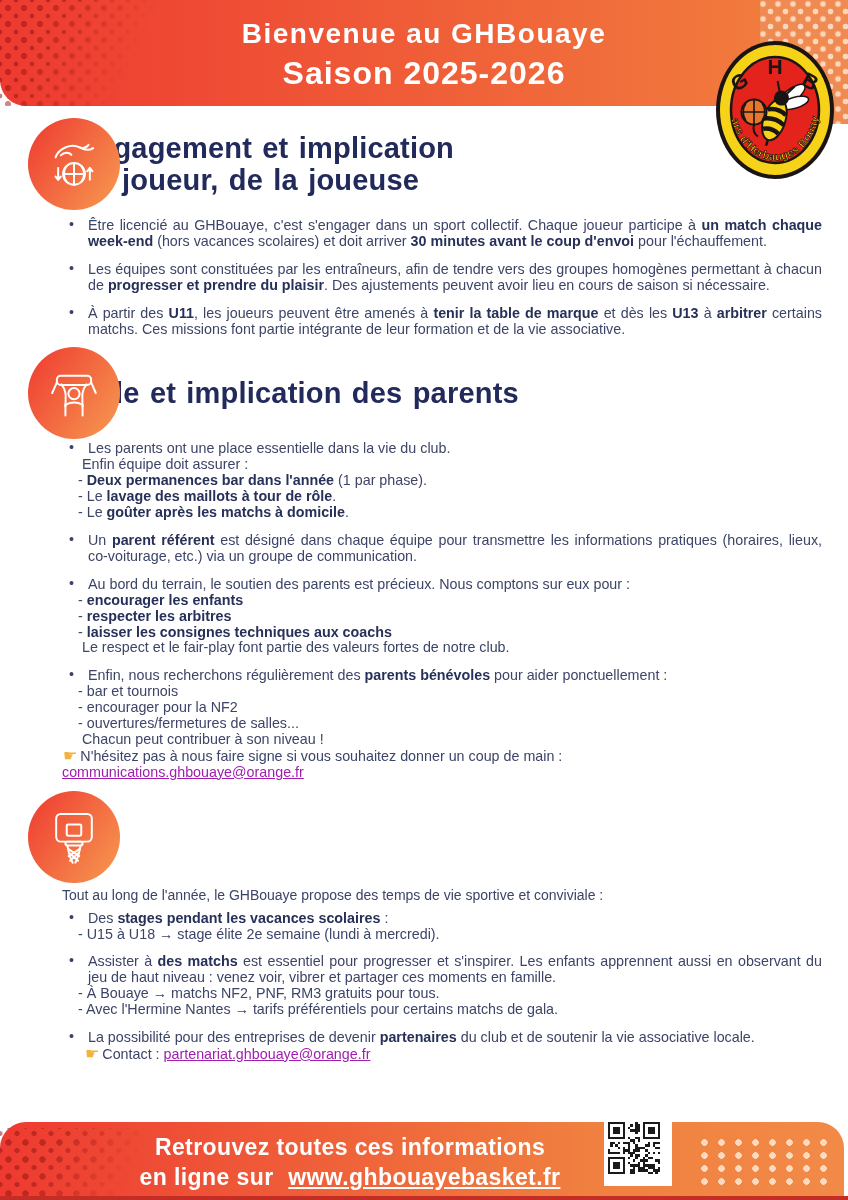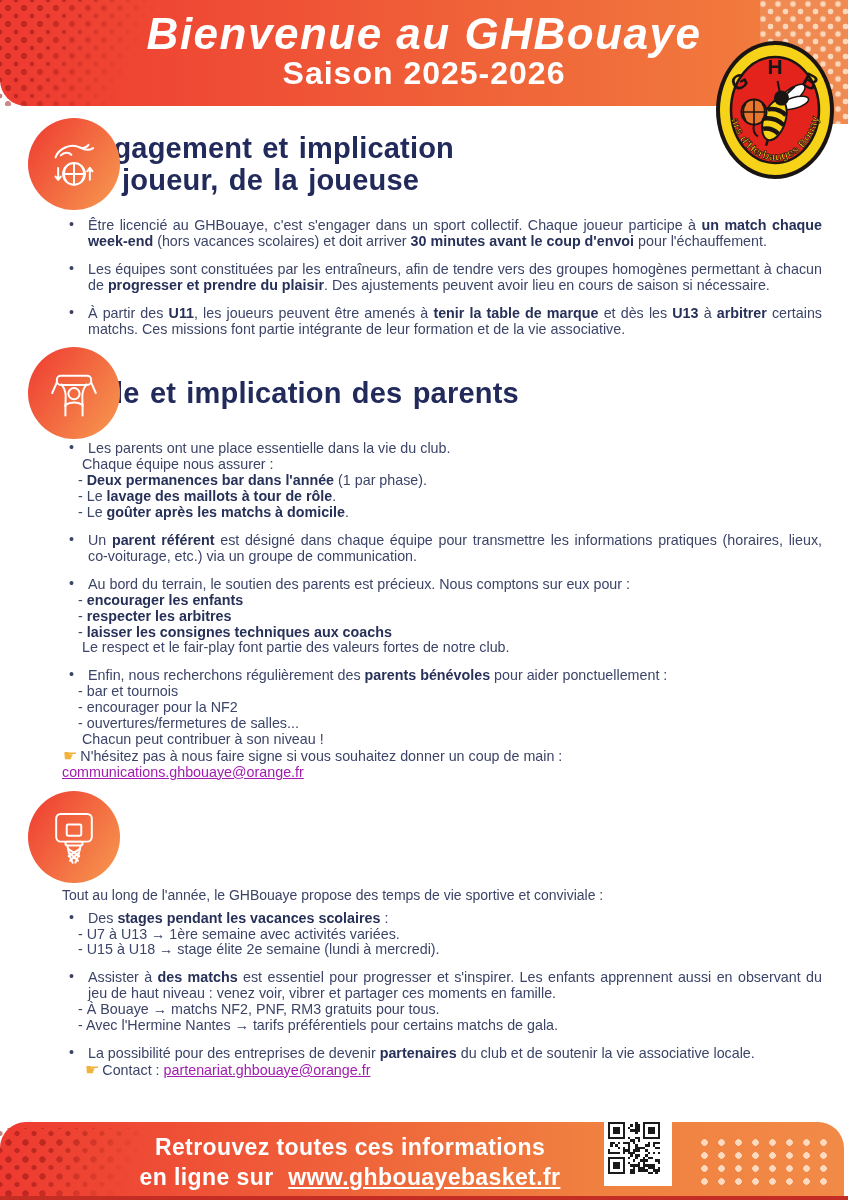--- a/index.html
+++ b/index.html
@@ -10,21 +10,21 @@
   .header{position:absolute;top:0;left:0;right:0;height:106px;z-index:2;
           background:linear-gradient(90deg,#ee3a31 0%,#ef5536 38%,#f2823f 100%);
           border-radius:0 0 26px 26px;}
   .hdr-dots{position:absolute;left:0;top:0;width:210px;height:106px;
             background-image:radial-gradient(circle,rgba(150,23,18,.55) 2.7px,rgba(150,23,18,0) 3.3px),
                              radial-gradient(circle,rgba(150,23,18,.55) 2.1px,rgba(150,23,18,0) 2.7px);
             background-size:16px 16px,16px 16px;background-position:0 0,8px 8px;
             -webkit-mask-image:linear-gradient(115deg,#000 18%,transparent 62%);
             mask-image:linear-gradient(115deg,#000 18%,transparent 62%);}
   .hdr-text{position:absolute;left:0;right:0;top:11px;text-align:center;color:#ffffff;}
-  .hdr-title{font-size:44px;font-weight:bold;line-height:46px;letter-spacing:1.5px;font-style:italic;}
+  .hdr-title{font-size:28px;font-weight:bold;line-height:46px;letter-spacing:1.5px;}
   .hdr-sub{font-size:32px;font-weight:bold;line-height:33px;letter-spacing:1px;}
 
   .corner{position:absolute;top:0;right:0;width:88px;height:124px;z-index:3;background:#ef8a52;
           border-bottom-left-radius:24px;
           background-image:radial-gradient(circle,rgba(253,227,203,.85) 2.6px,rgba(253,227,203,0) 3.2px),
                            radial-gradient(circle,rgba(253,227,203,.85) 2.6px,rgba(253,227,203,0) 3.2px);
           background-size:15px 15px,15px 15px;background-position:3px 4px,10.5px 11.5px;}
 
   .logo{position:absolute;top:40px;right:13px;width:120px;height:138px;z-index:5;}
 
@@ -169,21 +169,21 @@
             <path d="M37,70 C37,58 40,48 31,37"></path>
             <path d="M63,70 C63,58 60,48 69,37"></path>
             <path d="M37,84 V68 Q50,61 63,68 V84"></path>
           </svg>
         </div>
         <h2>Rôle et implication des parents</h2>
       </div>
       <div class="bullets">
           <div class="bi">
             <div class="ln main"><span class="dot">•</span><span>Les parents ont une place essentielle dans la vie du club.</span></div>
-            <div class="ln plain"><span>Chaque équipe nous assurer :</span></div>
+            <div class="ln plain"><span>Enfin équipe doit assurer :</span></div>
             <div class="ln dash">- <span class="s-b">Deux permanences bar dans l'année</span><span> (1 par phase).</span></div>
             <div class="ln dash">- <span>Le </span><span class="s-b">lavage des maillots à tour de rôle</span><span>.</span></div>
             <div class="ln dash">- <span>Le </span><span class="s-b">goûter après les matchs à domicile</span><span>.</span></div>
           </div>
           <div class="bi">
             <div class="ln main"><span class="dot">•</span><span>Un </span><span class="s-b">parent référent</span><span> est désigné dans chaque équipe pour transmettre les informations pratiques (horaires, lieux, co-voiturage, etc.) via un groupe de communication.</span></div>
           </div>
           <div class="bi">
             <div class="ln main"><span class="dot">•</span><span>Au bord du terrain, le soutien des parents est précieux. Nous comptons sur eux pour :</span></div>
             <div class="ln dash">- <span class="s-b">encourager les enfants</span></div>
@@ -212,21 +212,20 @@
             <rect x="37" y="57" width="26" height="6" rx="3"></rect>
             <path d="M40,63 C42,74 44,82 48,89 M60,63 C58,74 56,82 52,89"></path>
             <path d="M41,68 L58,79 M59,68 L42,79 M44,75 L56,86 M56,75 L44,86"></path>
           </svg>
         </div>
       </div>
       <p class="intro">Tout au long de l'année, le GHBouaye propose des temps de vie sportive et conviviale :</p>
       <div class="bullets">
           <div class="bi">
             <div class="ln main"><span class="dot">•</span><span>Des </span><span class="s-b">stages pendant les vacances scolaires</span><span> :</span></div>
-            <div class="ln dash">- <span>U7 à U13 → 1ère semaine avec activités variées.</span></div>
             <div class="ln dash">- <span>U15 à U18 → stage élite 2e semaine (lundi à mercredi).</span></div>
           </div>
           <div class="bi">
             <div class="ln main"><span class="dot">•</span><span>Assister à </span><span class="s-b">des matchs</span><span> est essentiel pour progresser et s'inspirer. Les enfants apprennent aussi en observant du jeu de haut niveau : venez voir, vibrer et partager ces moments en famille.</span></div>
             <div class="ln dash">- <span>À Bouaye → matchs NF2, PNF, RM3 gratuits pour tous.</span></div>
             <div class="ln dash">- <span>Avec l'Hermine Nantes → tarifs préférentiels pour certains matchs de gala.</span></div>
           </div>
           <div class="bi">
             <div class="ln main"><span class="dot">•</span><span>La possibilité pour des entreprises de devenir </span><span class="s-b">partenaires</span><span> du club et de soutenir la vie associative locale.</span></div>
             <div class="ln contact2"><span class="hand">☛</span><span>Contact : </span><a class="lk">partenariat.ghbouaye@orange.fr</a></div>

